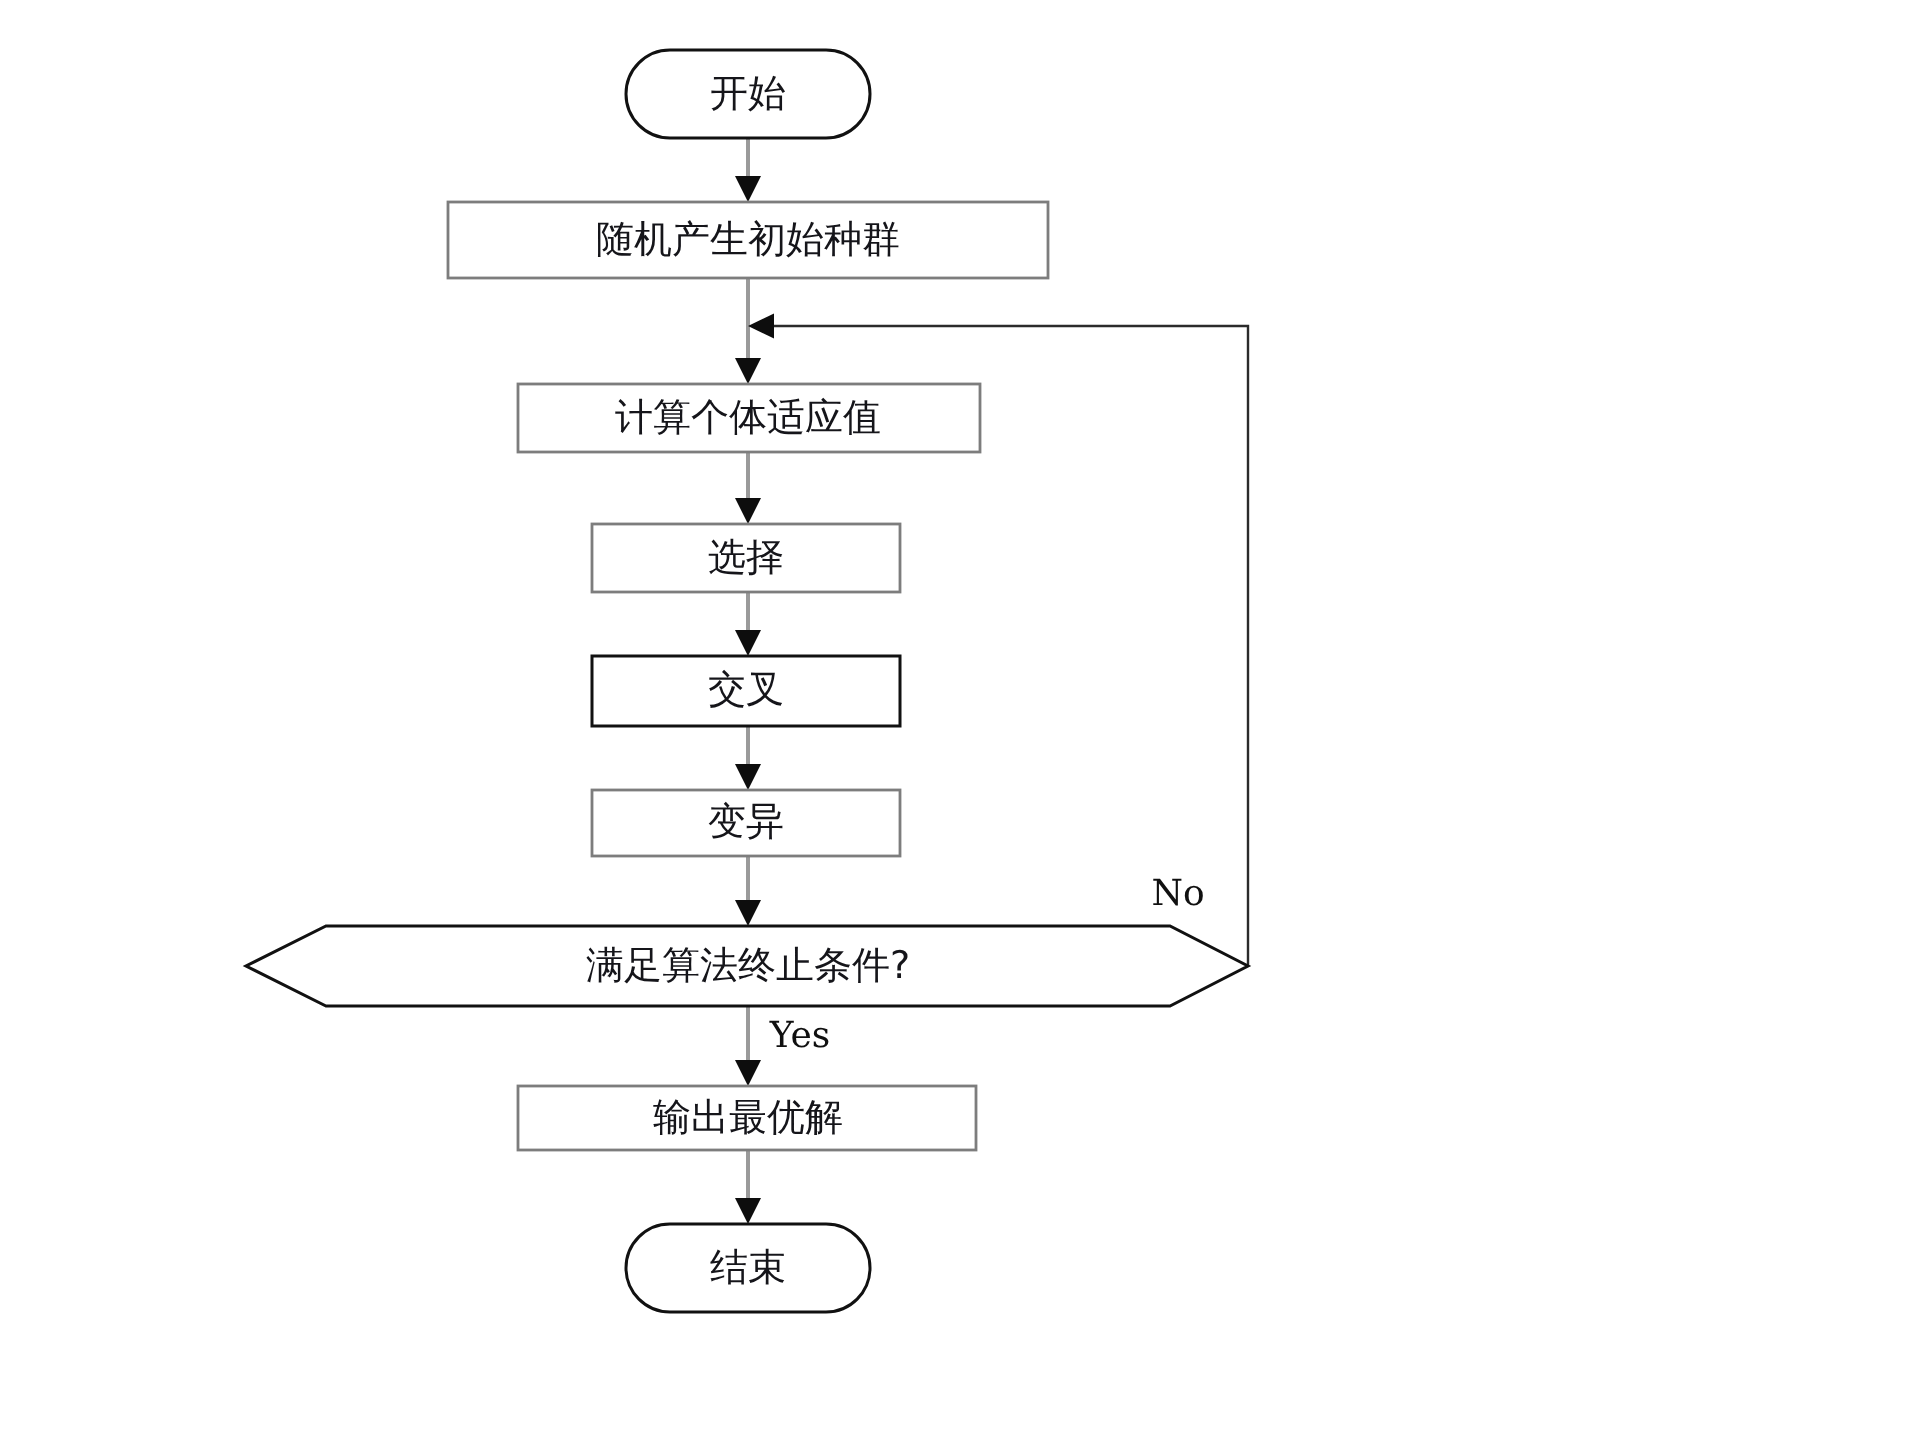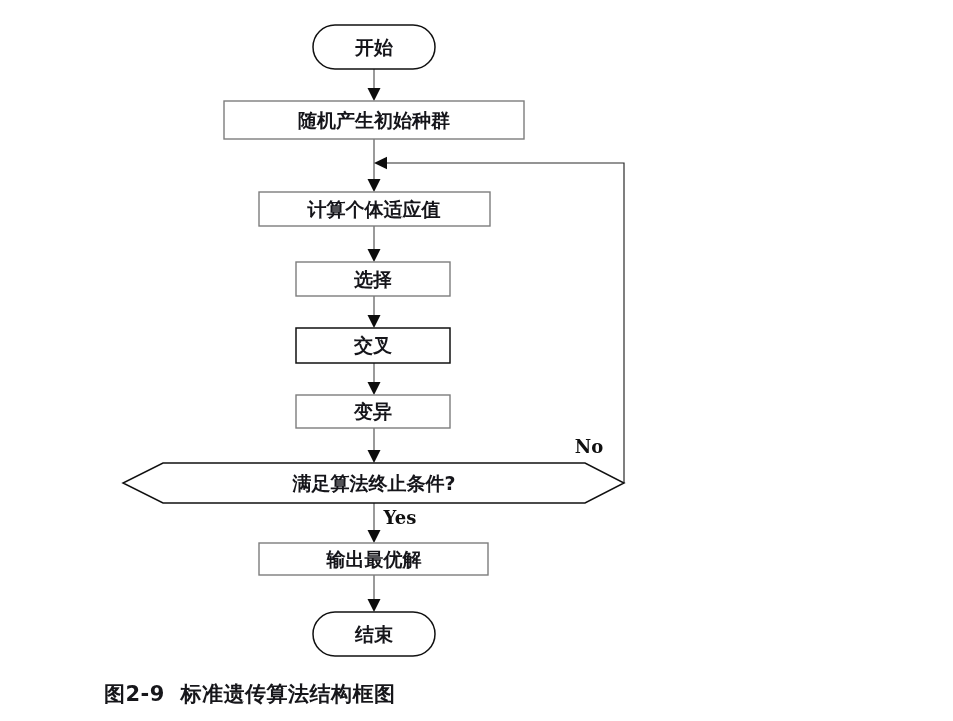--- a/index.html
+++ b/index.html
@@ -8,21 +8,20 @@
     padding: 0;
     background: #ffffff;
   }
   #page {
     position: relative;
     width: 774px;
     height: 721px;
     background: #ffffff;
     overflow: hidden;
     font-family: "DejaVu Sans", sans-serif;
-    font-weight: bold;
   }
   #diagram-svg {
     position: absolute;
     left: 0;
     top: 0;
     width: 953px;
     height: 721px;
   }
   .node-shape {
     fill: #ffffff;
@@ -170,15 +169,14 @@
     <g>
       <rect class="node-shape dark" x="313" y="612" width="122" height="44" rx="22" ry="22"></rect>
       <text class="node-label" x="374" y="635">结束</text>
     </g>
 
     <text class="edge-label" x="400" y="519">Yes</text>
     <text class="edge-label" x="589" y="448">No</text>
 
   </svg>
 
-  <div class="figure-caption">图2-9  标准遗传算法结构框图</div>
 
 </div>
 
 </body></html>

